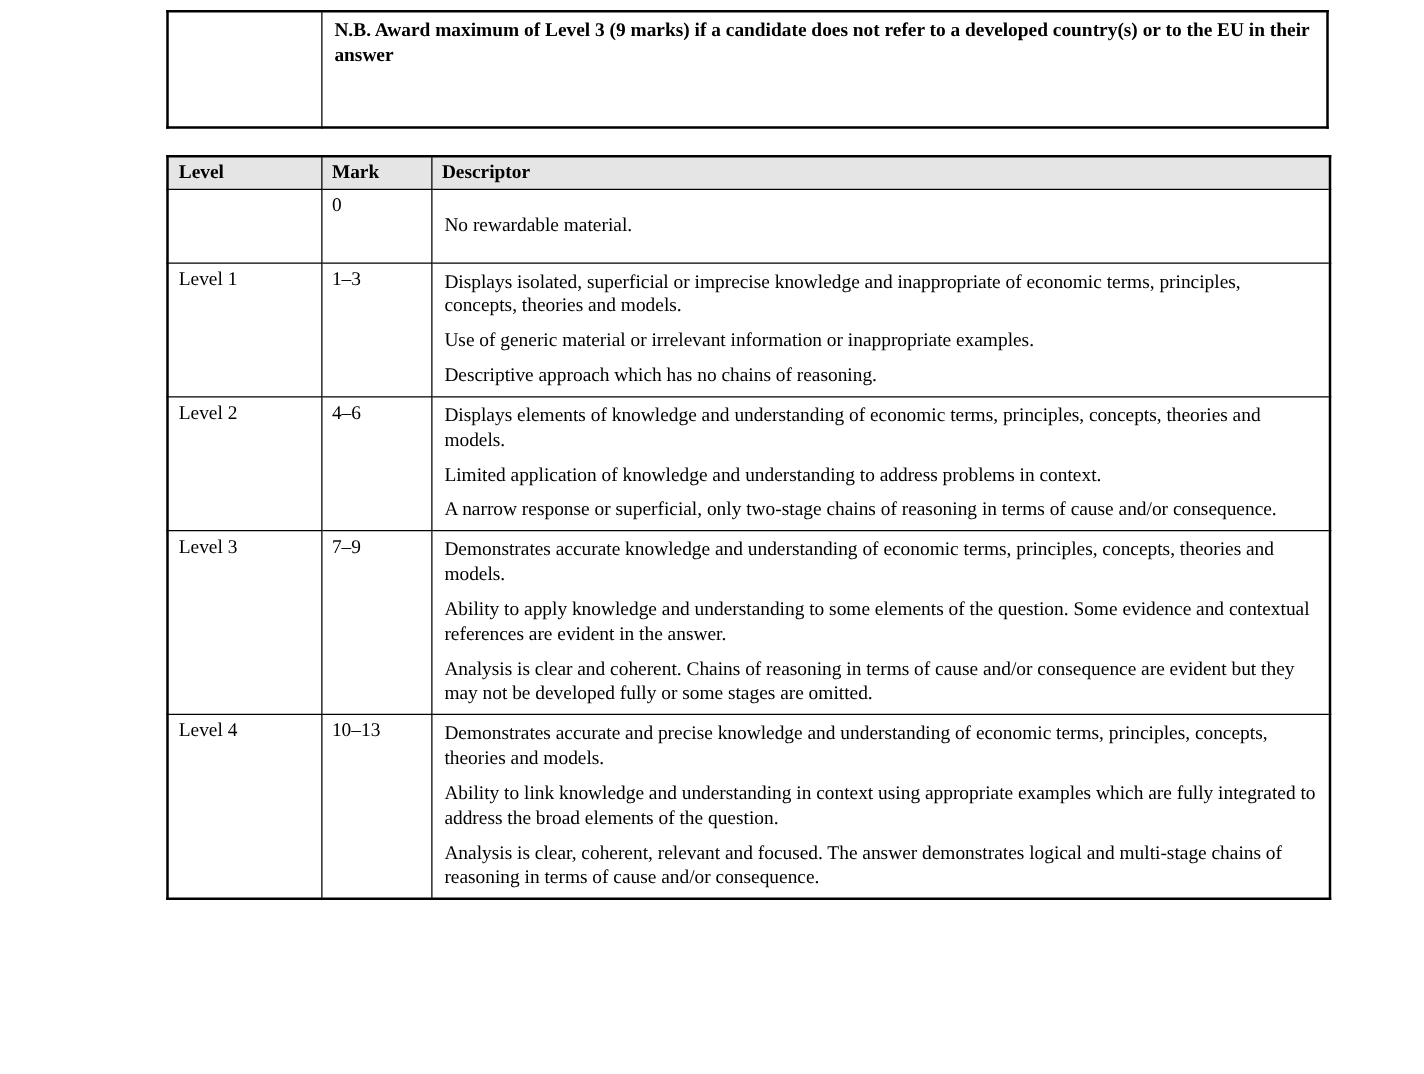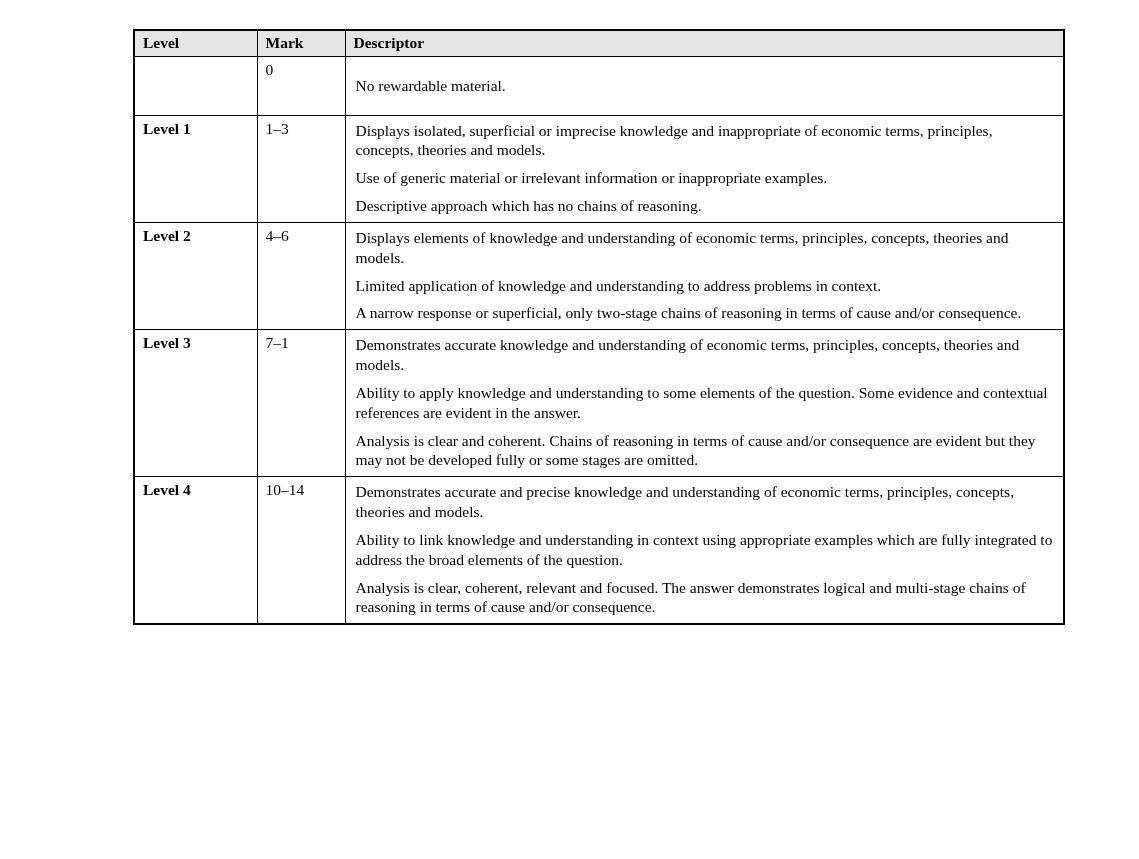--- a/index.html
+++ b/index.html
@@ -58,21 +58,21 @@
   .marks-table thead th {
     background: #e5e5e5;
     font-weight: bold;
     padding: 2px 8px 3px 8px;
   }
   .col-level { width: 123px; }
   .col-mark  { width: 88px; }
   .col-desc  { width: 719px; }
 
   .level-cell {
-    font-weight: bold;
+    font-weight: normal;
     padding: 3px 8px;
   }
   .mark-cell {
     padding: 3px 8px;
   }
   .desc-cell {
     padding: 1px 10px 3px 10px;
   }
   .desc-cell p {
     margin: 4px 0 8px 0;
@@ -86,20 +86,30 @@
   }
   .row-zero .desc-cell {
     padding: 19px 10px;
   }
 </style>
 </head>
 <body>
 
 <div class="page">
 
+  <table class="note-table">
+    <tbody>
+        <tr>
+      <td class="note-empty-cell"></td>
+      <td class="note-cell">
+        <div class="note-text">N.B. Award maximum of Level 3 (9 marks) if a candidate does not refer to a developed country(s) or to the EU in their answer</div>
+      </td>
+    </tr>
+  </tbody>
+    </table>
 
   <table class="marks-table">
     <colgroup>
       <col class="col-level">
       <col class="col-mark">
       <col class="col-desc">
     </colgroup>
     <thead>
       <tr>
         <th>Level</th>
@@ -132,31 +142,31 @@
         <td class="mark-cell">4–6</td>
         <td class="desc-cell">
           <p>Displays elements of knowledge and understanding of economic terms, principles, concepts, theories and models.</p>
           <p>Limited application of knowledge and understanding to address problems in context.</p>
           <p>A narrow response or superficial, only two-stage chains of reasoning in terms of cause and/or consequence.</p>
         </td>
       </tr>
 
       <tr>
         <td class="level-cell">Level 3</td>
-        <td class="mark-cell">7–1</td>
+        <td class="mark-cell">7–9</td>
         <td class="desc-cell">
           <p>Demonstrates accurate knowledge and understanding of economic terms, principles, concepts, theories and models.</p>
           <p>Ability to apply knowledge and understanding to some elements of the question. Some evidence and contextual references are evident in the answer.</p>
           <p>Analysis is clear and coherent. Chains of reasoning in terms of cause and/or consequence are evident but they may not be developed fully or some stages are omitted.</p>
         </td>
       </tr>
 
       <tr>
         <td class="level-cell">Level 4</td>
-        <td class="mark-cell">10–14</td>
+        <td class="mark-cell">10–13</td>
         <td class="desc-cell">
           <p>Demonstrates accurate and precise knowledge and understanding of economic terms, principles, concepts, theories and models.</p>
           <p>Ability to link knowledge and understanding in context using appropriate examples which are fully integrated to address the broad elements of the question.</p>
           <p>Analysis is clear, coherent, relevant and focused. The answer demonstrates logical and multi-stage chains of reasoning in terms of cause and/or consequence.</p>
         </td>
       </tr>
 
     </tbody>
   </table>
 

